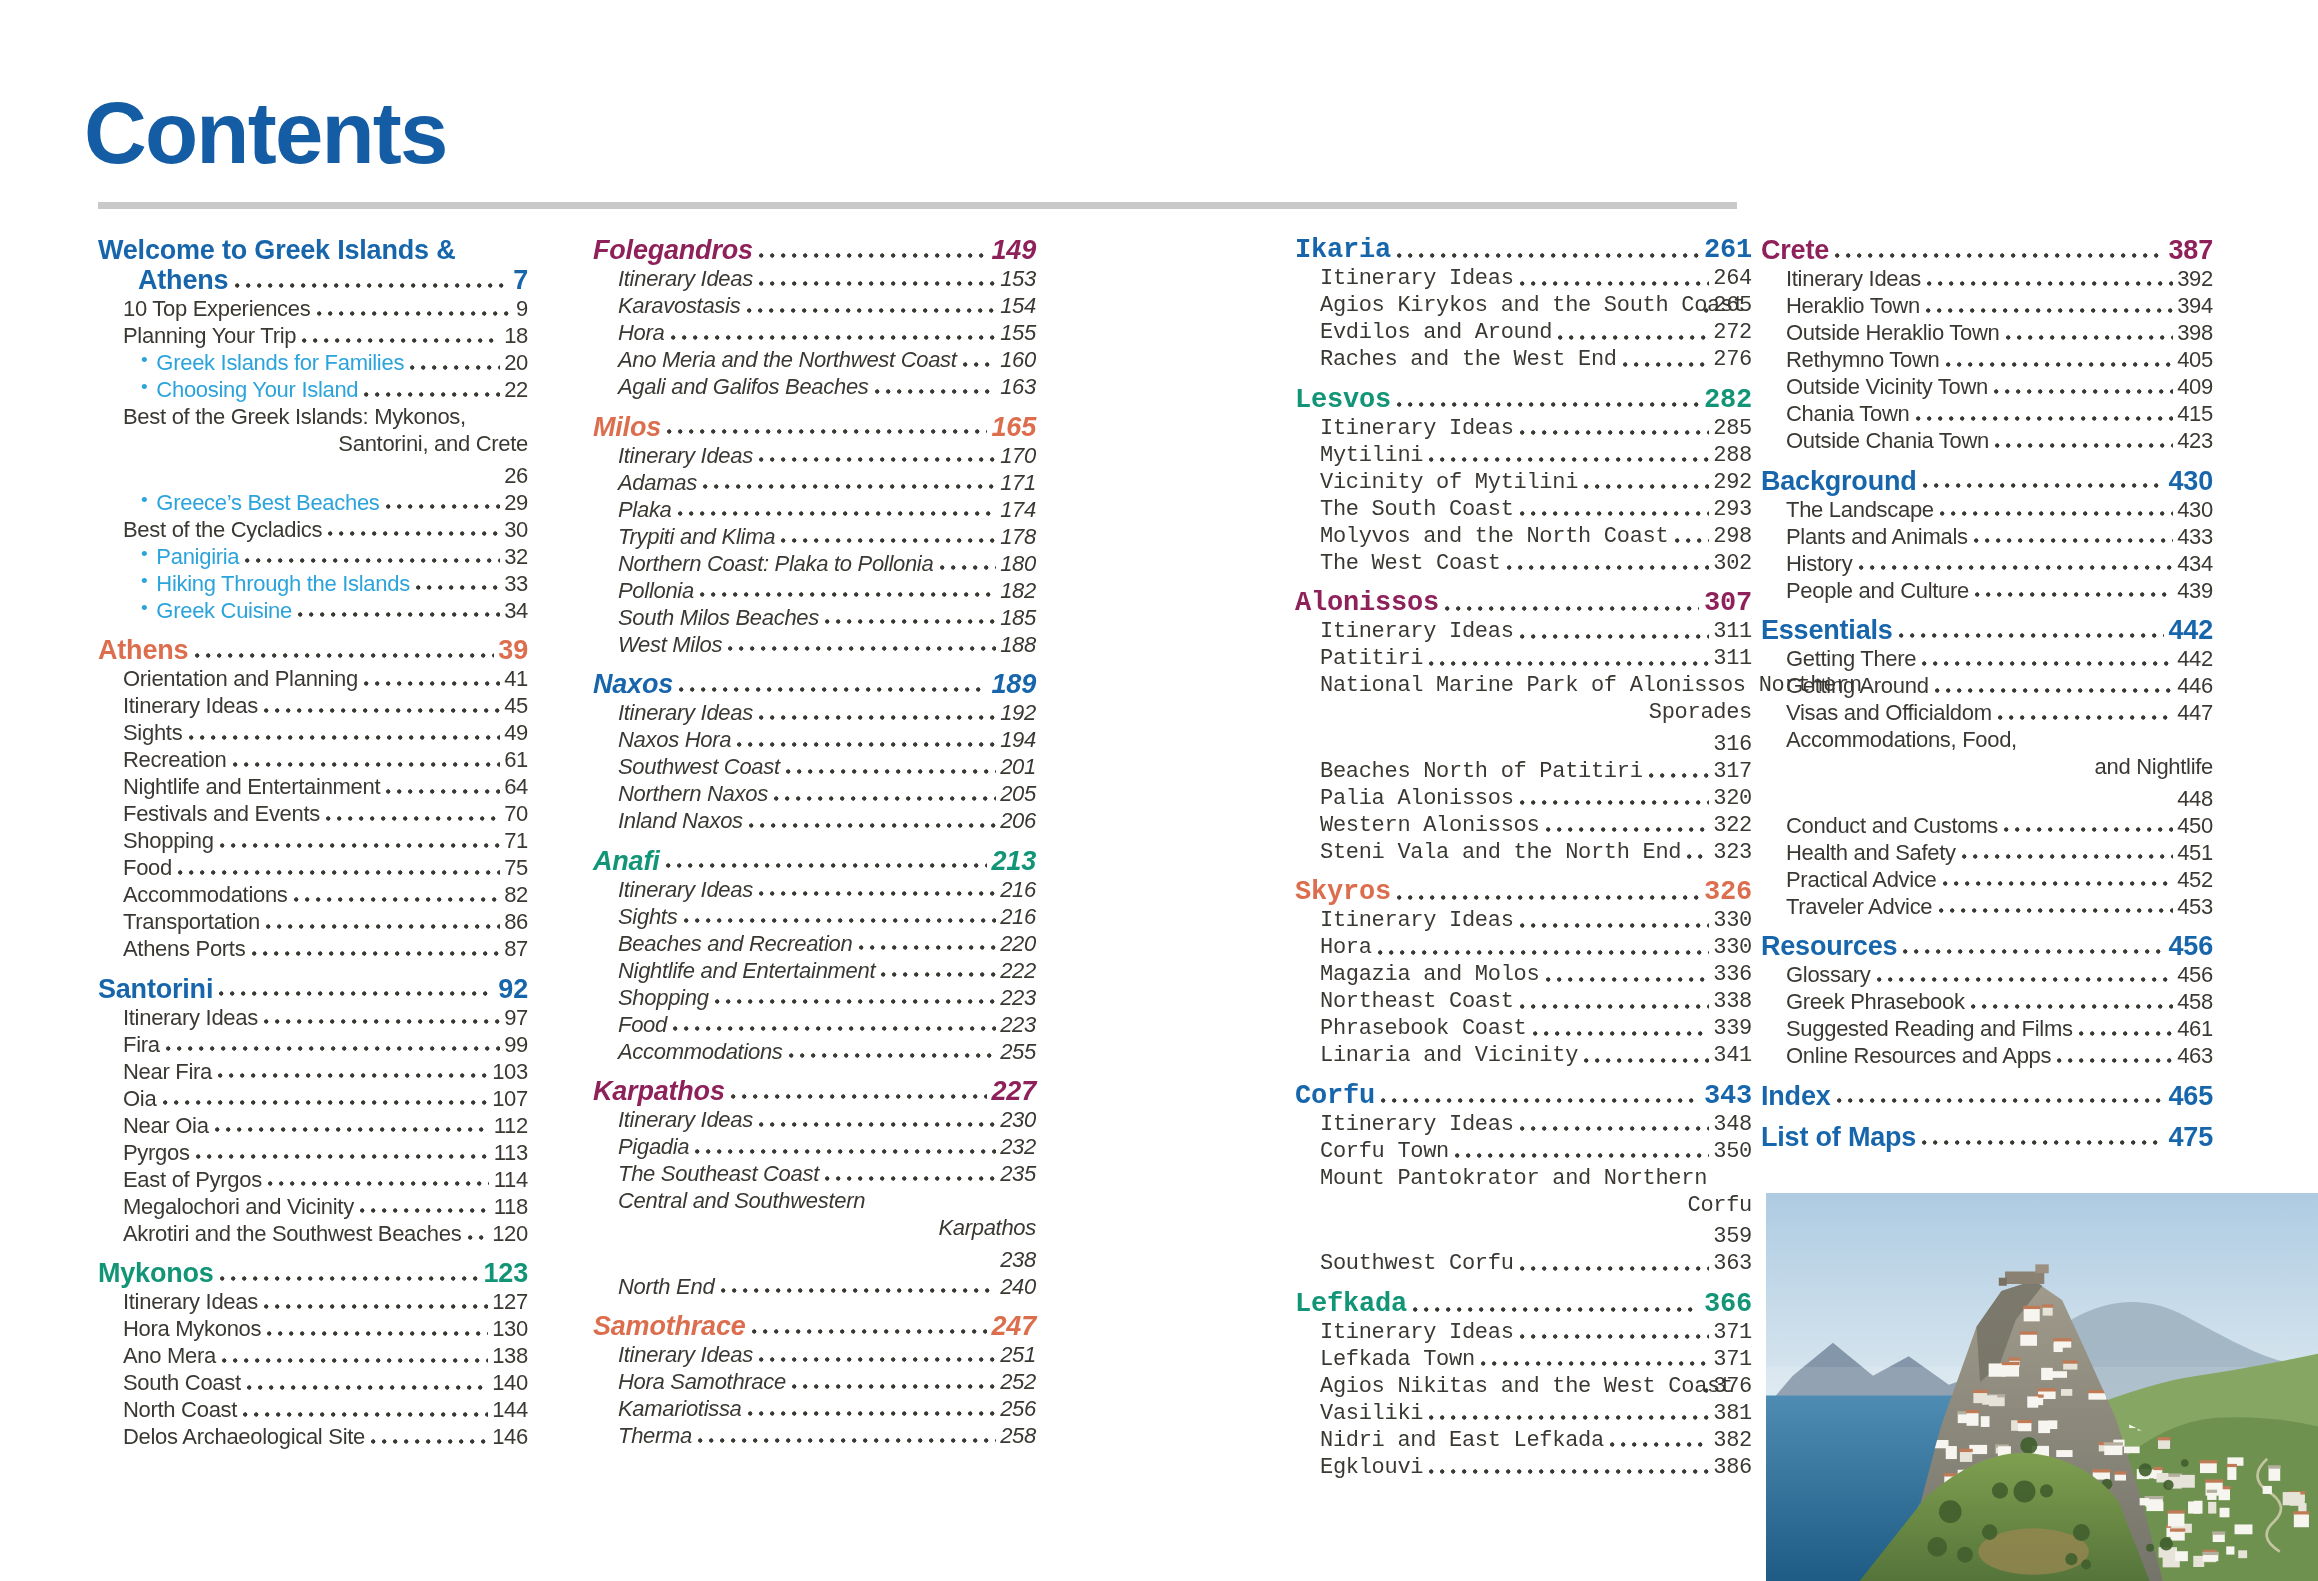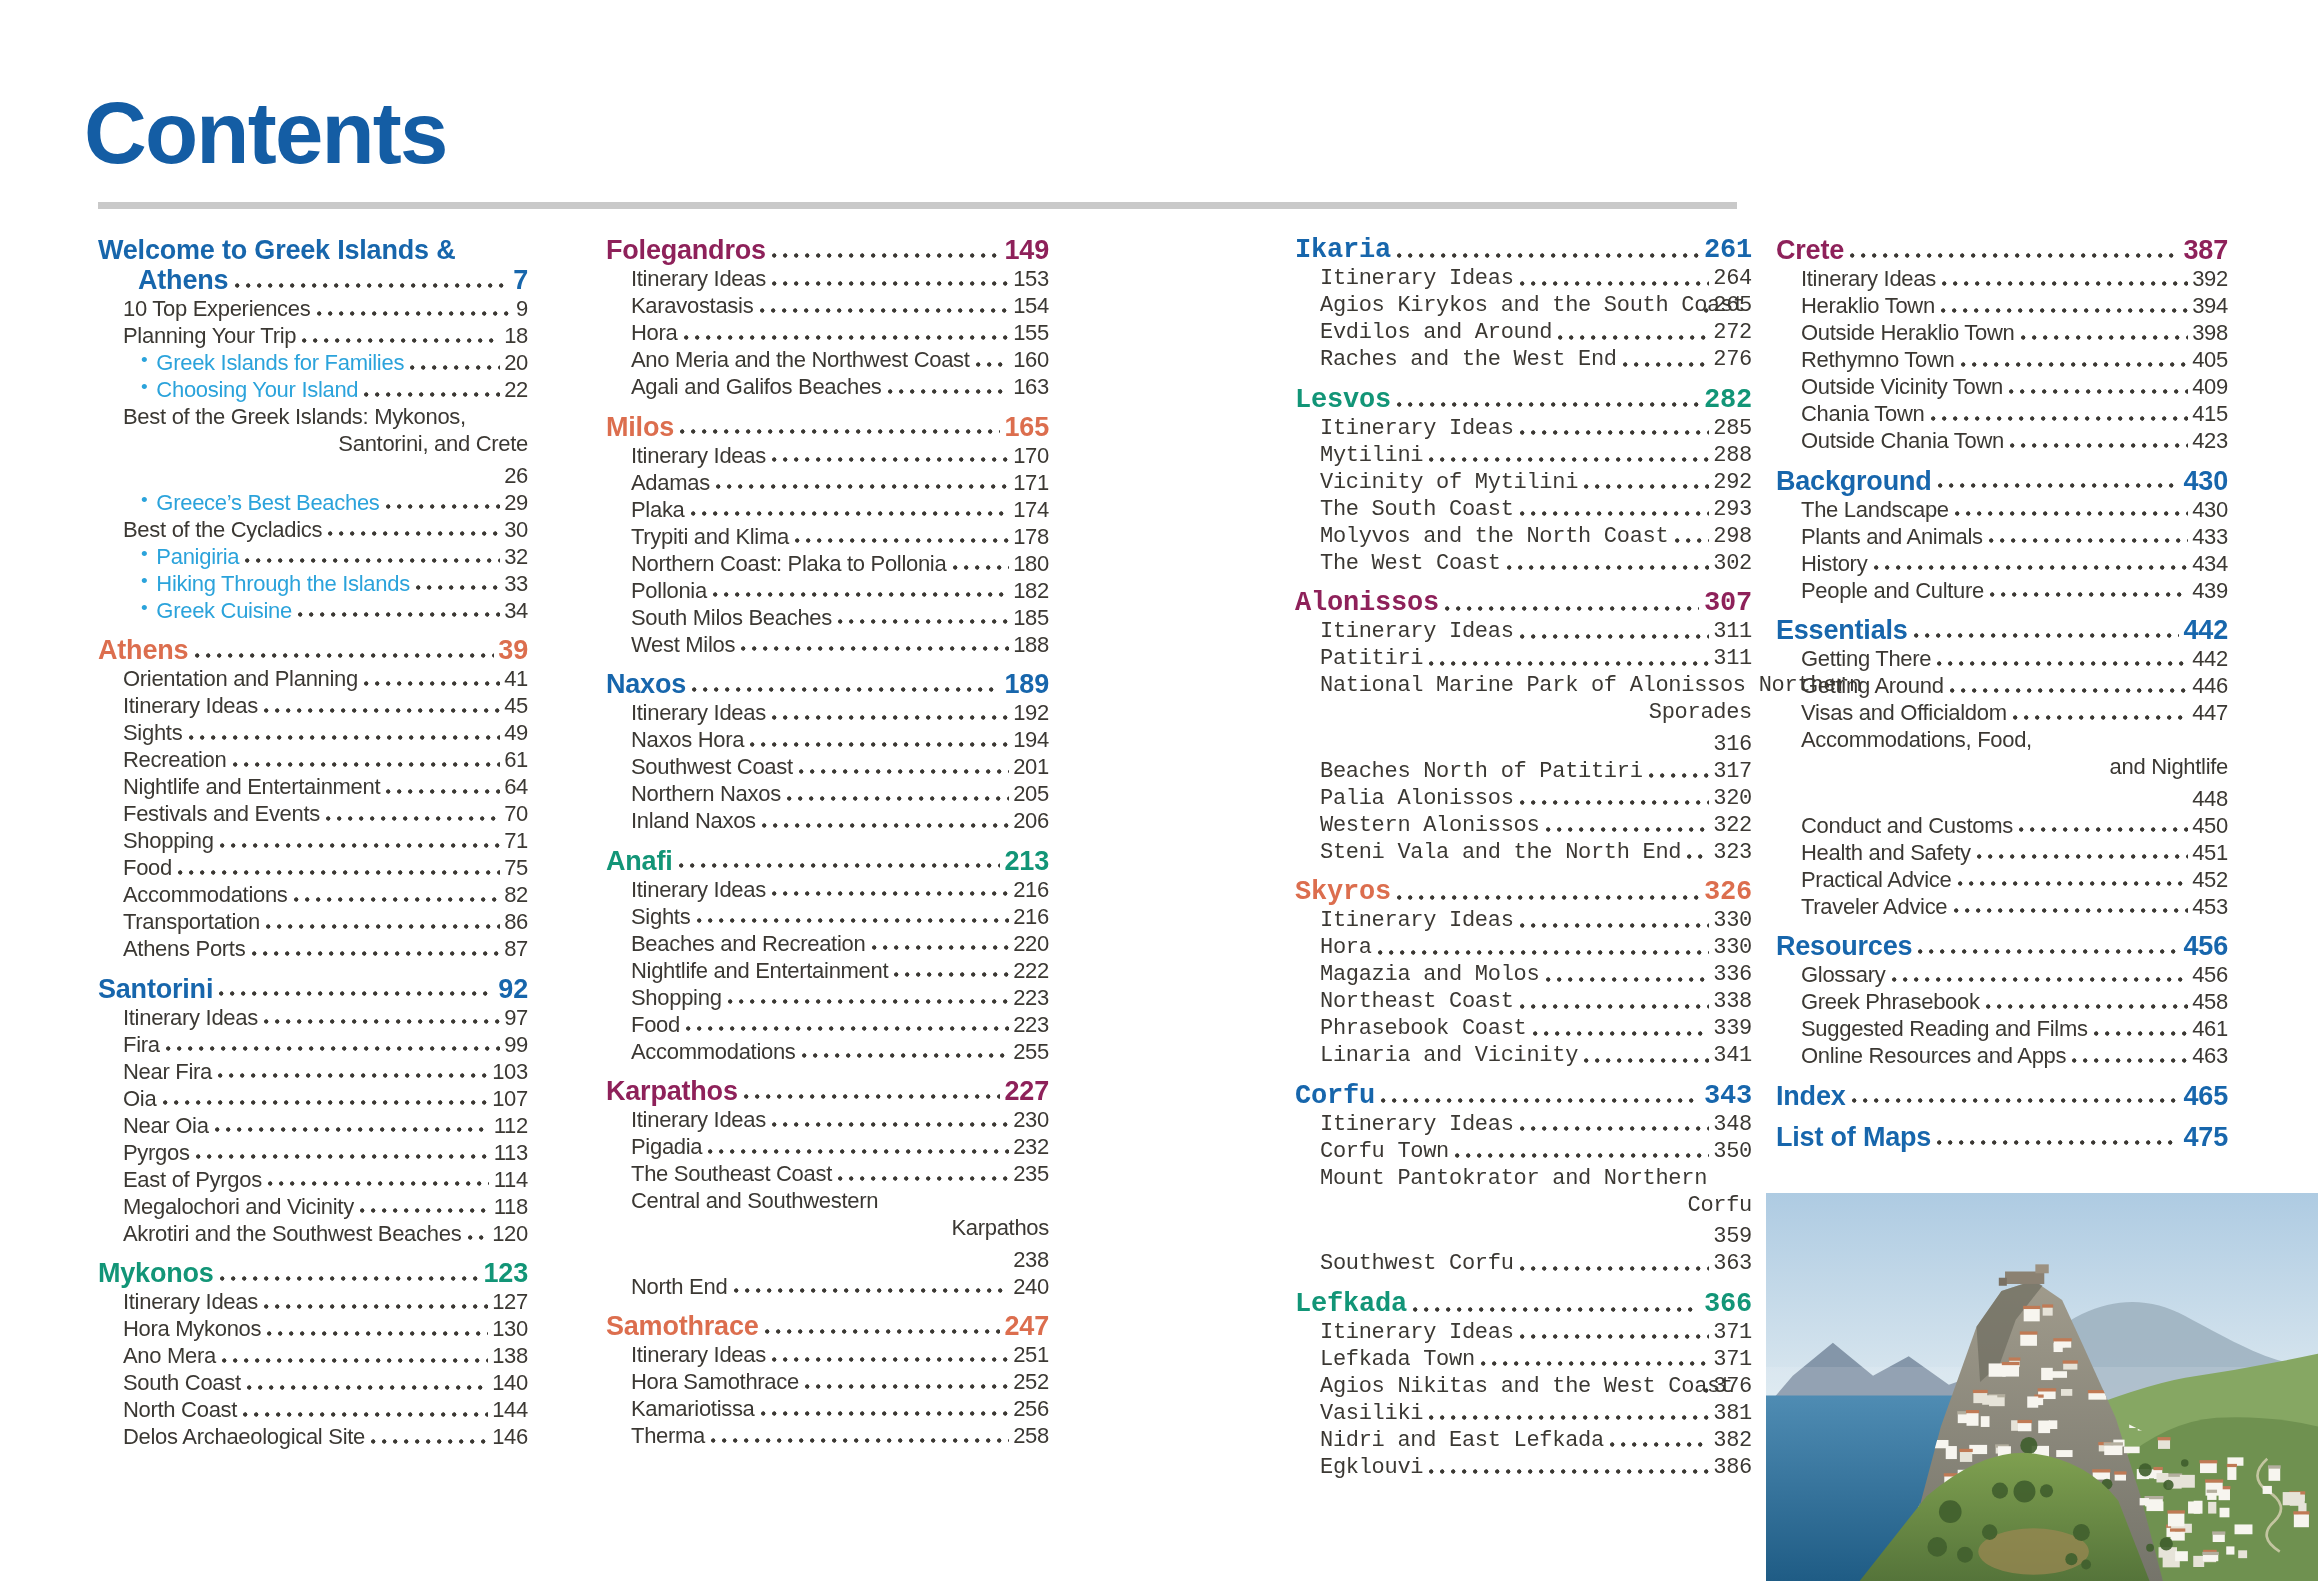--- a/index.html
+++ b/index.html
@@ -12,23 +12,23 @@
     position:absolute;left:84px;top:87px;
     font-size:87px;font-weight:bold;letter-spacing:-1.8px;line-height:1.05;
     color:var(--c-titleblue,#145da4);
   }
   .divider{
     position:absolute;left:98px;top:202px;width:1639px;height:7.1px;
     background:var(--c-divider,#c9c9c9);
   }
   .col{position:absolute;top:235px;text-align:right;}
   #col1{left:98px;width:430px;}
-  #col2{left:606px;width:443px;}
+  #col2{left:593px;width:443px;font-style:italic;}
   #col3{left:1295px;width:457px;font-family:Liberation Mono, monospace;}
-  #col4{left:1761px;width:452px;margin-left:15px;}
+  #col4{left:1761px;width:452px;}
 
   .section{margin:0;}
   .section + .section{margin-top:11.6px;}
 
   .row{display:flex;align-items:flex-end;white-space:nowrap;
        font-size:22px;line-height:27px;letter-spacing:-0.3px;}
   .row.head{font-size:27px;line-height:30px;font-weight:bold;letter-spacing:-0.2px;}
 
   .lbl{flex:0 1 auto;min-width:0;}
   .num{flex:0 0 auto;}

